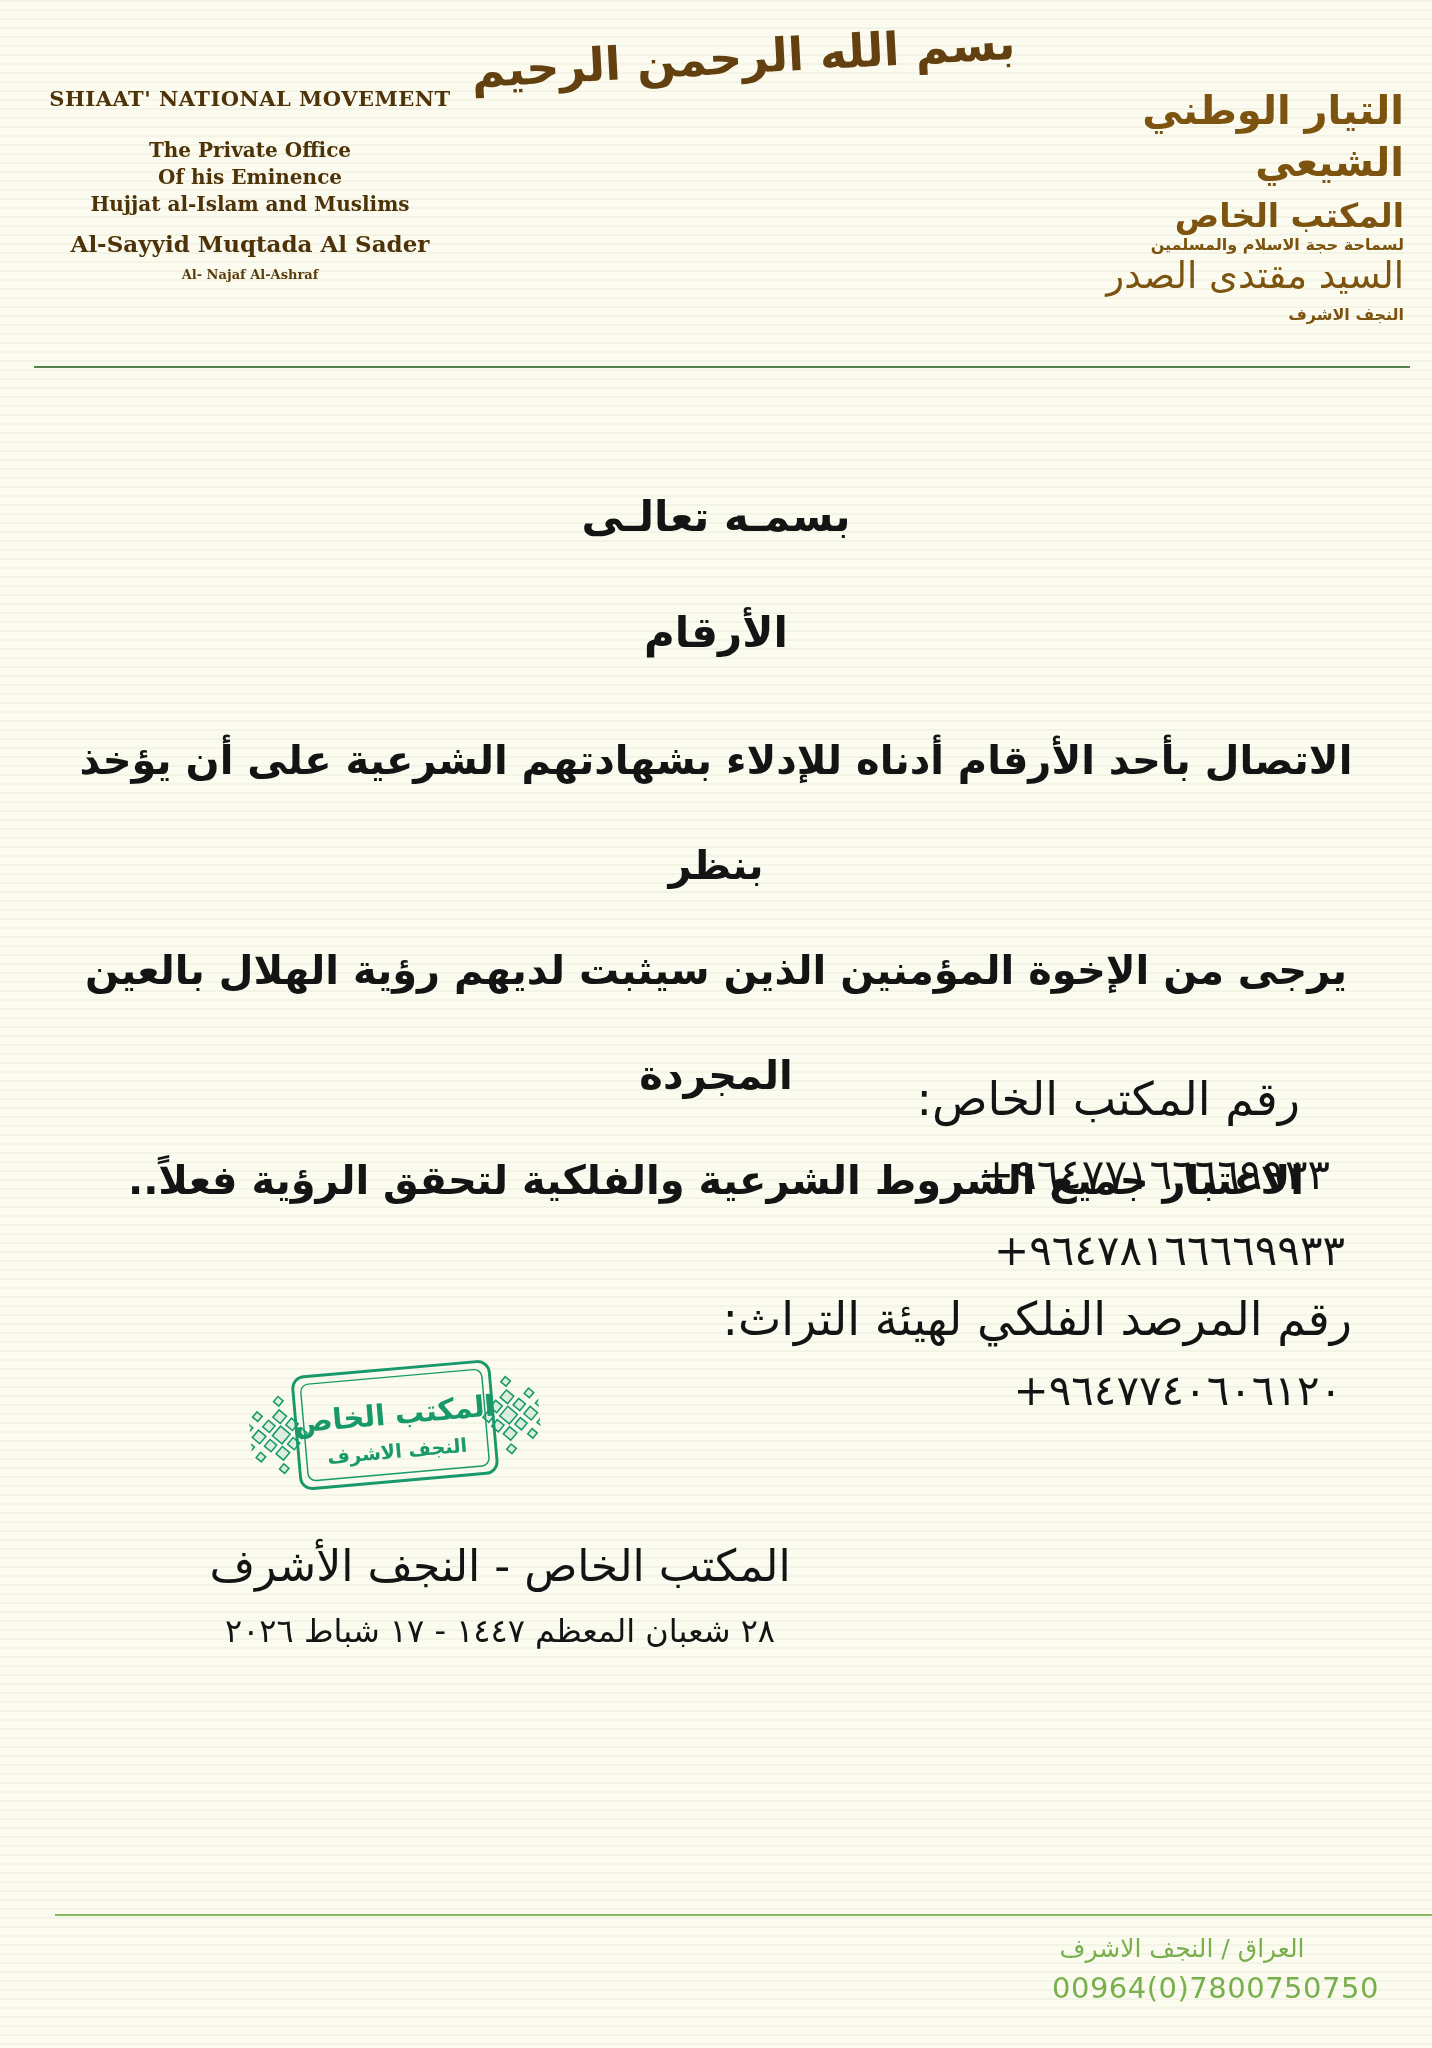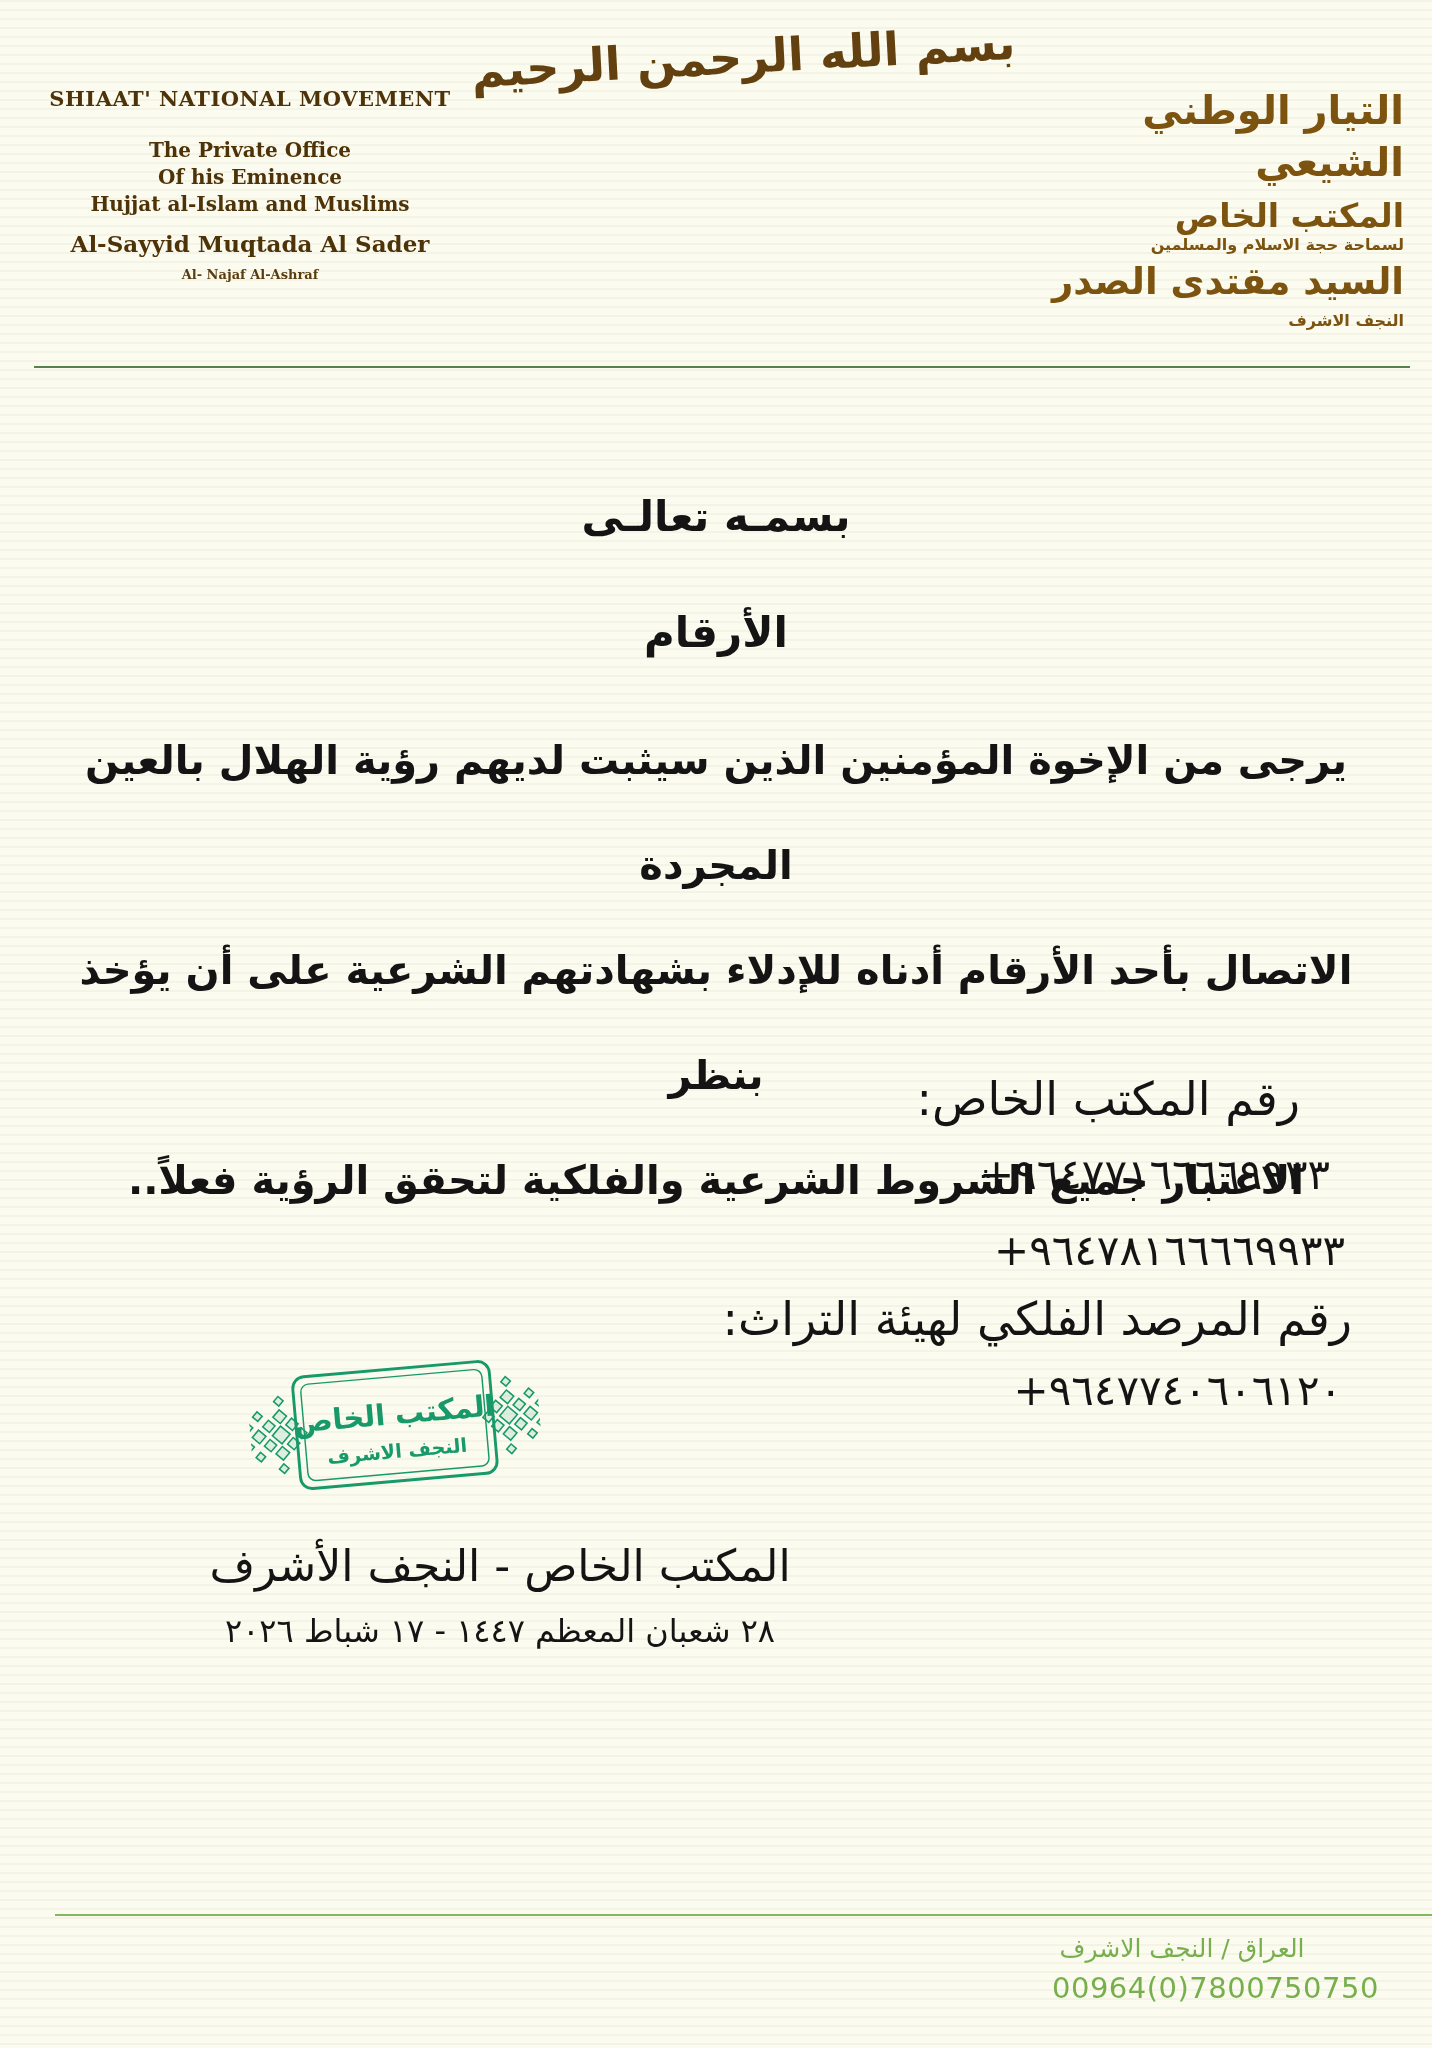--- a/index.html
+++ b/index.html
@@ -30,21 +30,21 @@
   .en-line{font-size:20px;font-weight:bold;line-height:27px;}
   .en-name{font-size:23px;font-weight:bold;margin-top:12px;}
   .en-city{font-size:13px;font-weight:bold;margin-top:10px;color:#5a3d0e;}
   .ar-block{
     position:absolute;top:84px;right:28px;width:390px;
     direction:rtl;text-align:right;color:#7c5410;
   }
   .ar-movement{font-size:40px;font-weight:bold;line-height:52px;}
   .ar-office{font-size:33px;font-weight:bold;margin-top:8px;}
   .ar-eminence{font-size:16px;font-weight:bold;margin-top:0;}
-  .ar-name{font-size:37px;font-weight:bold;margin-top:6px;}
+  .ar-name{font-size:37px;font-weight:normal;}
   .ar-city{font-size:16px;font-weight:bold;margin-top:8px;}
   .header-rule{
     position:absolute;top:366px;left:34px;right:22px;height:2px;
     background:#55824d;
   }
   
   .invocation{
     position:absolute;top:492px;left:0;width:100%;
     text-align:center;font-size:42px;font-weight:bold;direction:rtl;
   }
@@ -119,22 +119,22 @@
     <div class="ar-name">السيد مقتدى الصدر</div>
     <div class="ar-city">النجف الاشرف</div>
   </div>
 
   <div class="header-rule"></div>
 
   <div class="invocation">بسمـه تعالـى</div>
   <div class="announce-title">الأرقام</div>
 
   <div class="paragraph">
+    <div>الاتصال بأحد الأرقام أدناه للإدلاء بشهادتهم الشرعية على أن يؤخذ بنظر</div>
     <div>يرجى من الإخوة المؤمنين الذين سيثبت لديهم رؤية الهلال بالعين المجردة</div>
-    <div>الاتصال بأحد الأرقام أدناه للإدلاء بشهادتهم الشرعية على أن يؤخذ بنظر</div>
     <div>الاعتبار جميع الشروط الشرعية والفلكية لتحقق الرؤية فعلاً..</div>
   </div>
 
   <div class="num-block num-label lbl-office">رقم المكتب الخاص:</div>
   <div class="num-block num-value num-office-1">+٩٦٤٧٧١٦٦٦٦٩٩٣٣</div>
   <div class="num-block num-value num-office-2">+٩٦٤٧٨١٦٦٦٦٩٩٣٣</div>
   <div class="num-block num-label lbl-observatory">رقم المرصد الفلكي لهيئة التراث:</div>
   <div class="num-block num-value num-observatory">+٩٦٤٧٧٤٠٦٠٦١٢٠</div>
 
   <div class="stamp">

